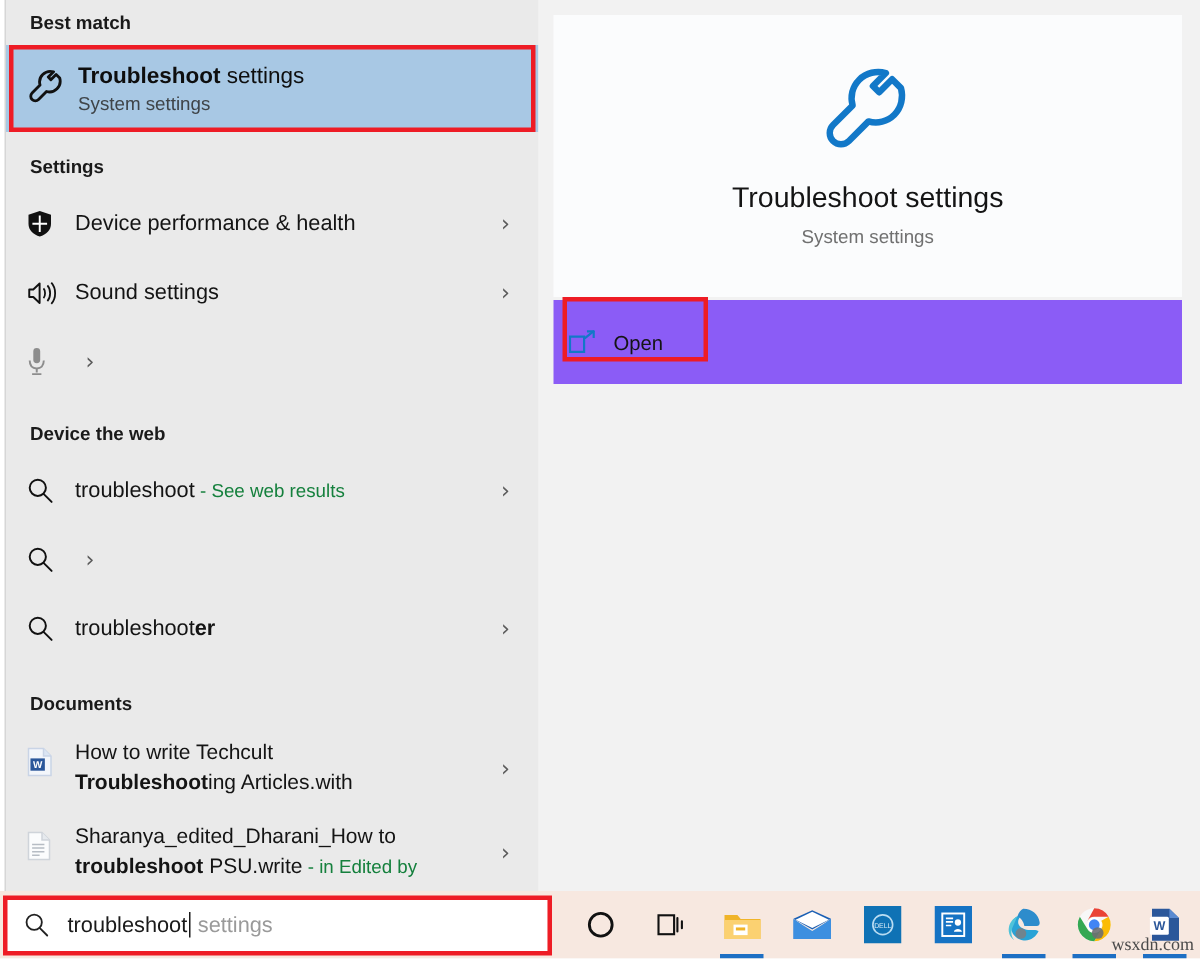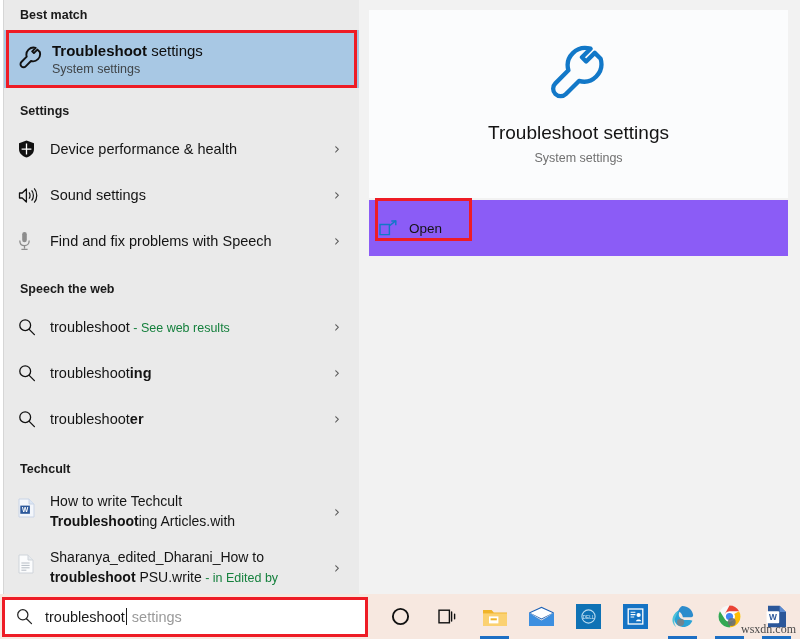--- a/index.html
+++ b/index.html
@@ -286,60 +286,58 @@
       </div>
 
       <div class="row">
         <div class="ico">
           <svg width="13" height="20" viewBox="0 0 13 20">
             <rect x="4.2" y="1" width="4.6" height="10.2" rx="2.3" fill="#8d8d8d"></rect>
             <path d="M1.8 9.4 C1.8 13.0 3.9 14.6 6.5 14.6 C9.1 14.6 11.2 13.0 11.2 9.4" fill="none" stroke="#8d8d8d" stroke-width="1.3"></path>
             <path d="M6.5 14.6 V17.4 M3.4 18.4 H9.6" stroke="#8d8d8d" stroke-width="1.3"></path>
           </svg>
         </div>
-        <div class="txt">Find and fix problems with Speech</div>
-        <div class="chev">›</div>
-      </div>
-
-      <div class="section-head" style="margin-top:10px;">Speech the web</div>
+        <div class="chev">›</div>
+      </div>
+
+      <div class="section-head" style="margin-top:10px;">Device the web</div>
 
       <div class="row">
         <div class="ico">
           <svg width="18" height="18" viewBox="0 0 18 18">
             <circle cx="7.2" cy="7.2" r="5.4" fill="none" stroke="#111" stroke-width="1.3"></circle>
             <path d="M11.2 11.4 L16.4 16.6" stroke="#111" stroke-width="1.3" stroke-linecap="round"></path>
           </svg>
         </div>
         <div class="txt"><span>troubleshoot</span><span class="muted" style="font-size:12.5px"> - See web results</span></div>
         <div class="chev">›</div>
       </div>
 
       <div class="row">
         <div class="ico">
           <svg width="18" height="18" viewBox="0 0 18 18">
             <circle cx="7.2" cy="7.2" r="5.4" fill="none" stroke="#111" stroke-width="1.3"></circle>
             <path d="M11.2 11.4 L16.4 16.6" stroke="#111" stroke-width="1.3" stroke-linecap="round"></path>
           </svg>
         </div>
-        <div class="txt"><span>troubleshoot</span><span class="b">ing</span></div>
         <div class="chev">›</div>
       </div>
 
       <div class="row">
         <div class="ico">
           <svg width="18" height="18" viewBox="0 0 18 18">
             <circle cx="7.2" cy="7.2" r="5.4" fill="none" stroke="#111" stroke-width="1.3"></circle>
             <path d="M11.2 11.4 L16.4 16.6" stroke="#111" stroke-width="1.3" stroke-linecap="round"></path>
           </svg>
         </div>
         <div class="txt"><span>troubleshoot</span><span class="b">er</span></div>
         <div class="chev">›</div>
       </div>
 
-      <div class="section-head" style="margin-top:12px;">Techcult</div>
+      <div class="section-head" style="margin-top:12px;">Documents</div>
 
       <div class="row two-line">
         <div class="ico">
           <svg width="17" height="20" viewBox="0 0 17 20">
             <path d="M1 1 H11 L16 6 V19 H1 Z" fill="#f3f6fb" stroke="#c9d4e6" stroke-width="1"></path>
             <path d="M11 1 V6 H16" fill="#dbe5f3" stroke="#c9d4e6" stroke-width="1"></path>
             <rect x="2.3" y="7.6" width="9.6" height="8.2" fill="#2b579a"></rect>
             <text x="7.1" y="14.1" font-size="6.6" fill="#fff" text-anchor="middle" font-family="Liberation Sans, sans-serif" font-weight="bold">W</text>
           </svg>
         </div>

